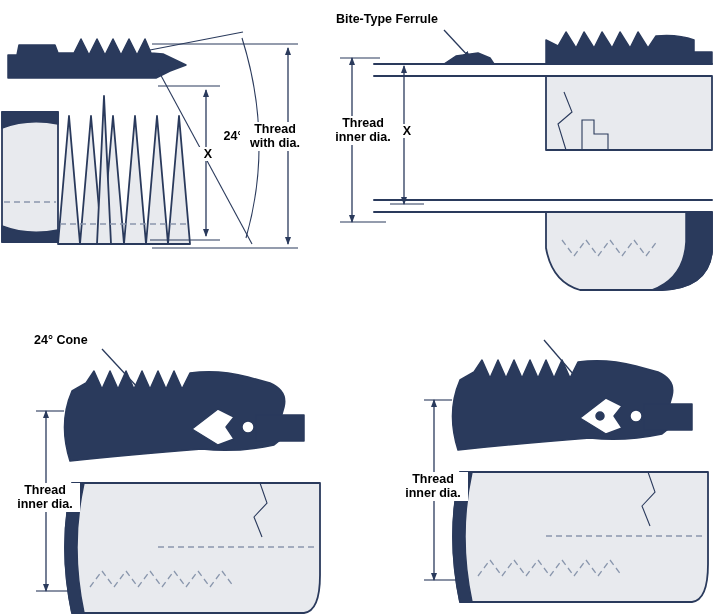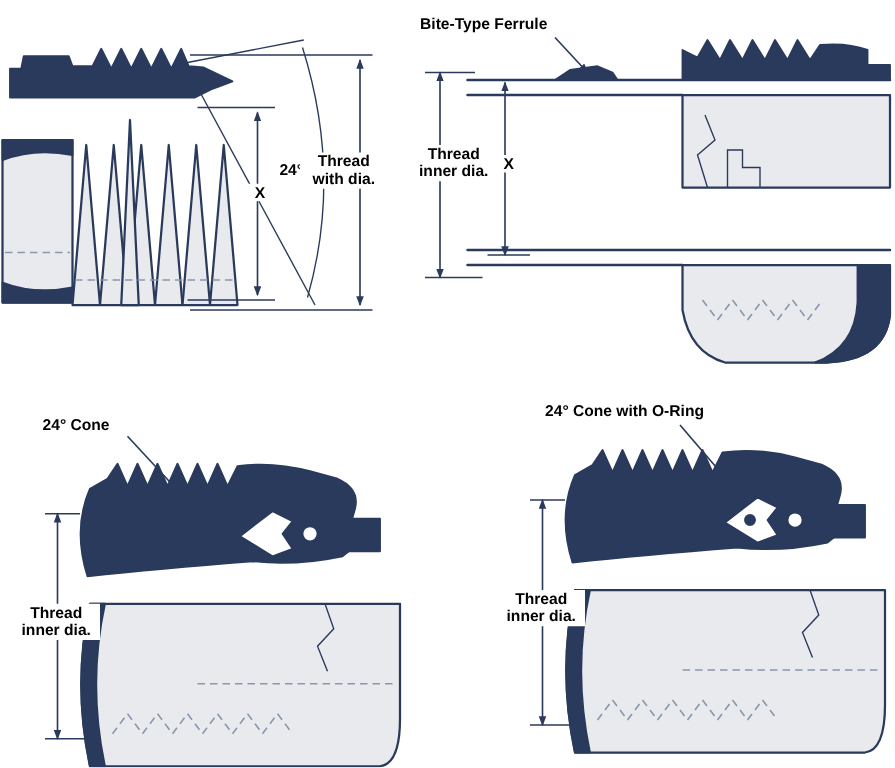--- a/index.html
+++ b/index.html
@@ -168,20 +168,19 @@
       <rect class="dk" x="250" y="88" width="48" height="26"></rect>
       <path class="lt" d="M66,156 Q52,220 66,286 L298,286 Q314,284 314,248 L314,156 Z"></path>
       <path class="dk" d="M66,156 Q52,220 66,286 L78,286 Q64,220 78,156 Z"></path>
       <polyline class="thin" points="254,156 261,176 248,190 256,210"></polyline>
       <path class="dash" d="M152,220 H308"></path>
       <polyline class="dash" points="84,260 96,244 108,260 120,244 132,260 144,244 156,260 168,244 180,260 192,244 204,260 216,244 228,260"></polyline>
       <line class="thin" x1="30" y1="84" x2="58" y2="84"></line>
       <line class="thin" x1="30" y1="264" x2="62" y2="264"></line>
       <line class="dim" x1="40" y1="84" x2="40" y2="264" marker-start="url(#a4)" marker-end="url(#a4)"></line>
     </svg>
-    <div class="lbl callout" style="left:40px;top:6px">24° Cone with O-Ring</div>
     <div class="lbl" style="left:4px;top:156px;width:66px">
       <span class="line">Thread</span>
       <span class="line">inner dia.</span>
     </div>
   </section>
 
 </div>
 
 </body></html>

